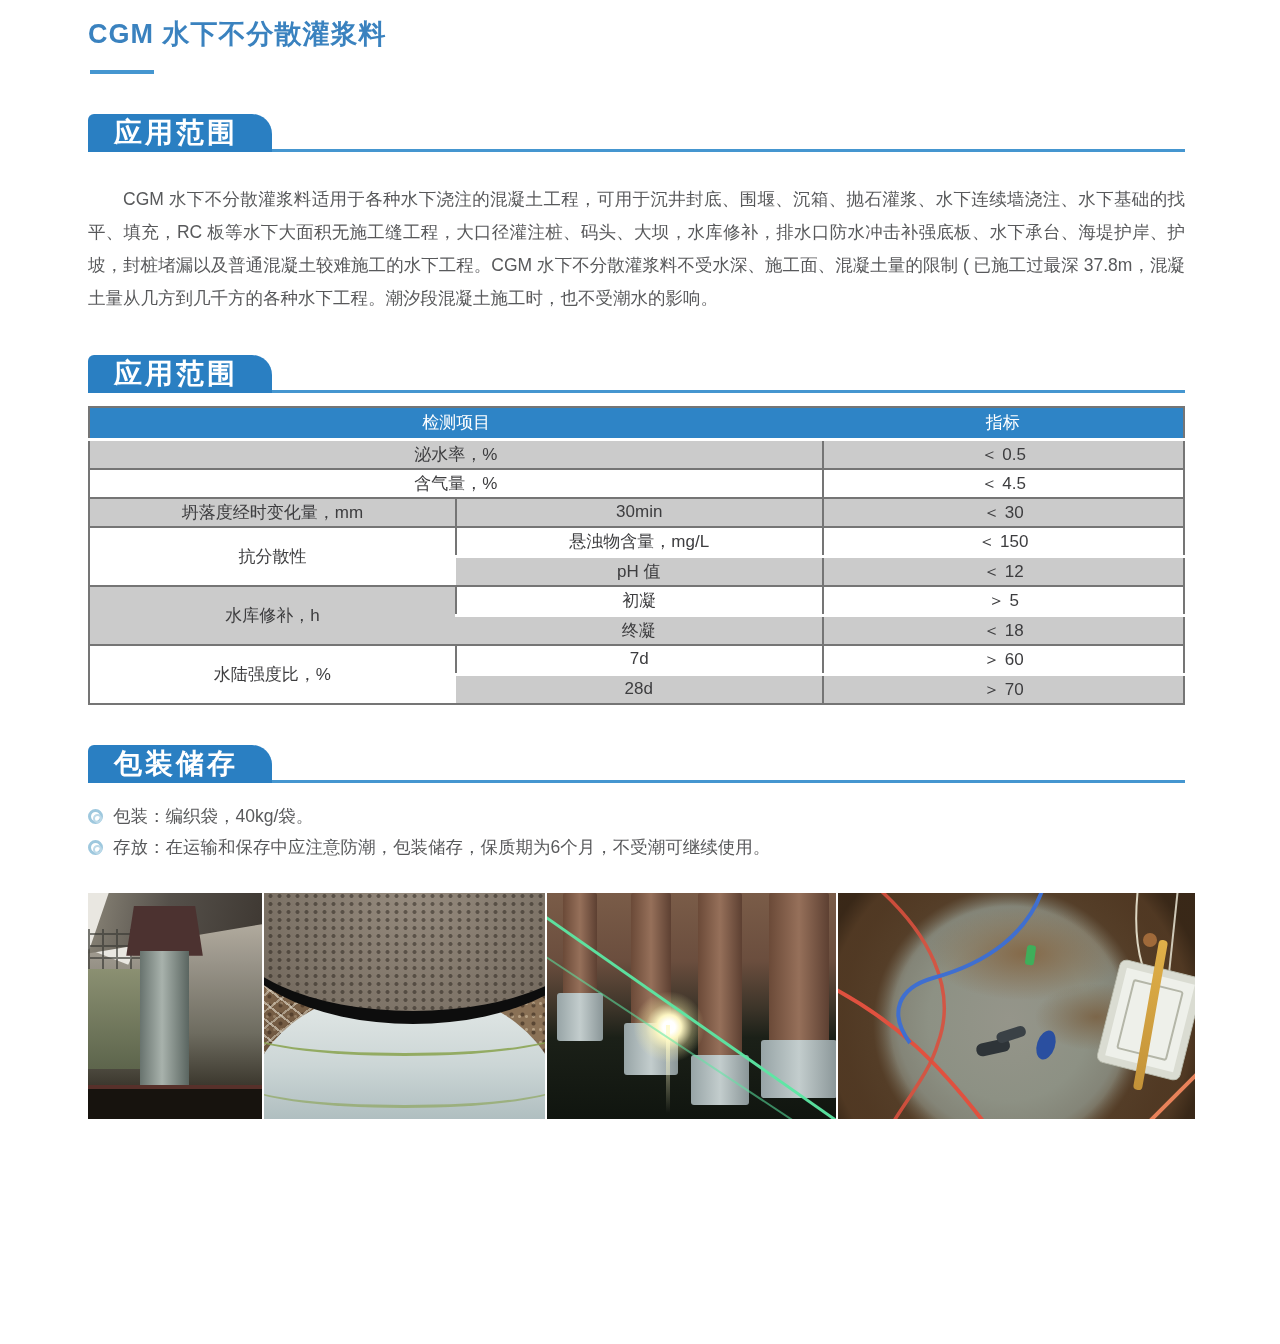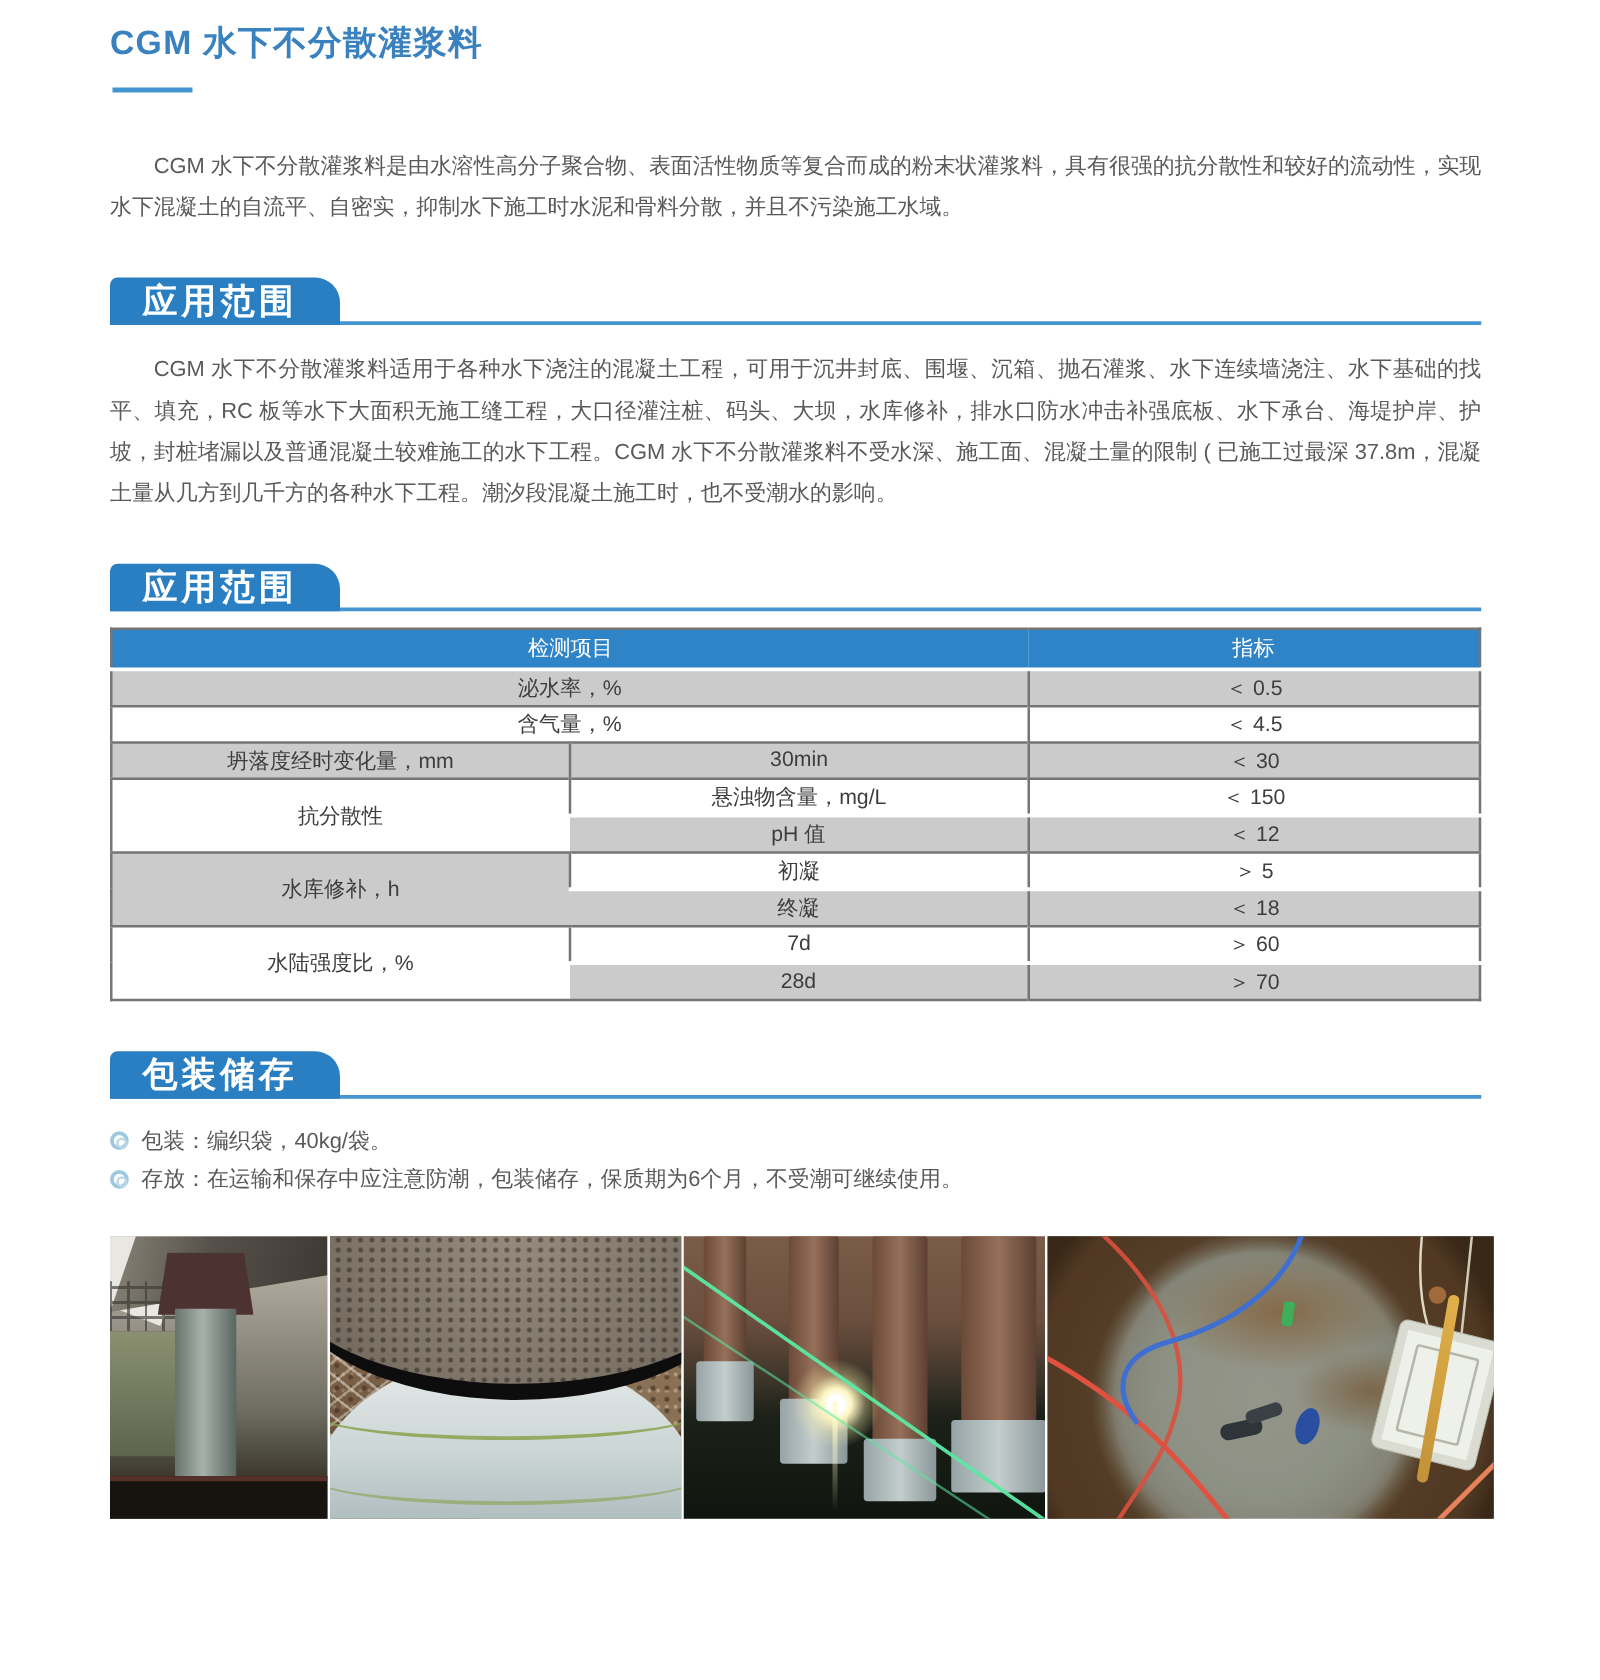--- a/index.html
+++ b/index.html
@@ -21,21 +21,21 @@
   
   .para{margin:0;font-size:17.5px;line-height:33px;color:#58595b;text-indent:2em;text-align:justify;}
   .intro{margin-top:42px;}
 
   
   .section-header{position:relative;margin-top:40px;height:38px;border-bottom:3px solid var(--rule-blue);}
   .section-badge{position:absolute;left:0;bottom:-3px;height:38px;line-height:38px;
     background:var(--accent-blue);color:#fff;font-size:28px;font-weight:bold;letter-spacing:3px;
     padding:0 34px 0 26px;border-radius:6px 20px 0 0;}
 
-  .app-body{margin-top:19px;}
+  .app-body{margin-top:31px;}
 
   
   .standard-line{margin-top:17px;text-align:center;font-size:17px;color:#4b4b4d;}
 
   
   table.perf{width:100%;margin-top:13px;border-collapse:collapse;border:2px solid var(--border-gray);}
   table.perf th{background:var(--table-header-blue);color:#fff;font-weight:normal;font-size:17px;
     height:32px;border-bottom:2px solid #1b5a93;}
   table.perf td{height:29px;text-align:center;font-size:17px;color:#3d3d3f;
     border-left:2px solid var(--border-gray);padding:2px 4px;}
@@ -126,21 +126,20 @@
   .p4 svg{left:0;top:0;}
 </style>
 </head>
 <body>
 
 <div class="page">
 
   <h1 class="page-title">CGM 水下不分散灌浆料</h1>
   <div class="title-underline"></div>
 
-  <p class="para intro">CGM 水下不分散灌浆料是由水溶性高分子聚合物、表面活性物质等复合而成的粉末状灌浆料，具有很强的抗分散性和较好的流动性，实现水下混凝土的自流平、自密实，抑制水下施工时水泥和骨料分散，并且不污染施工水域。</p>
 
   <div class="section-header">
     <span class="section-badge">应用范围</span>
   </div>
   <p class="para app-body">CGM 水下不分散灌浆料适用于各种水下浇注的混凝土工程，可用于沉井封底、围堰、沉箱、抛石灌浆、水下连续墙浇注、水下基础的找平、填充，RC 板等水下大面积无施工缝工程，大口径灌注桩、码头、大坝，水库修补，排水口防水冲击补强底板、水下承台、海堤护岸、护坡，封桩堵漏以及普通混凝土较难施工的水下工程。CGM 水下不分散灌浆料不受水深、施工面、混凝土量的限制 ( 已施工过最深 37.8m，混凝土量从几方到几千方的各种水下工程。潮汐段混凝土施工时，也不受潮水的影响。</p>
 
   <div class="section-header">
     <span class="section-badge">应用范围</span>
   </div>
 

